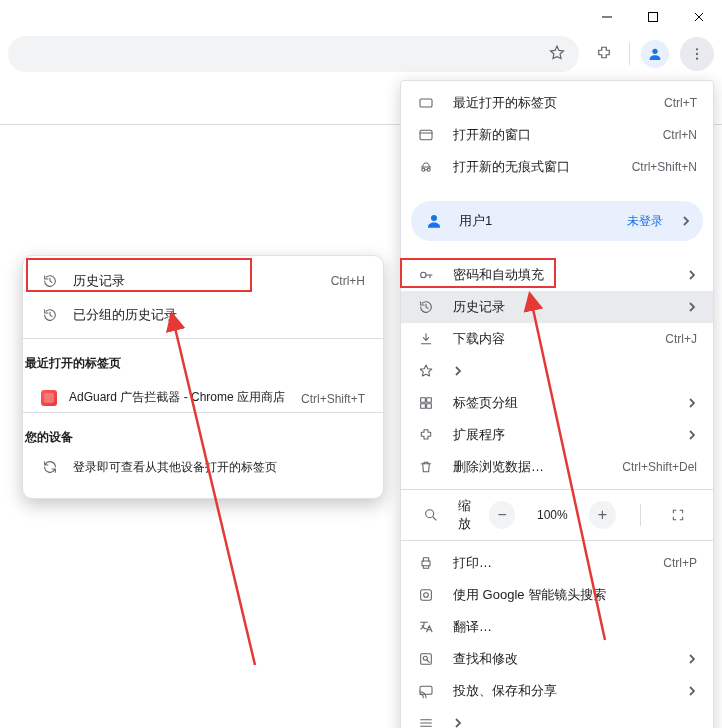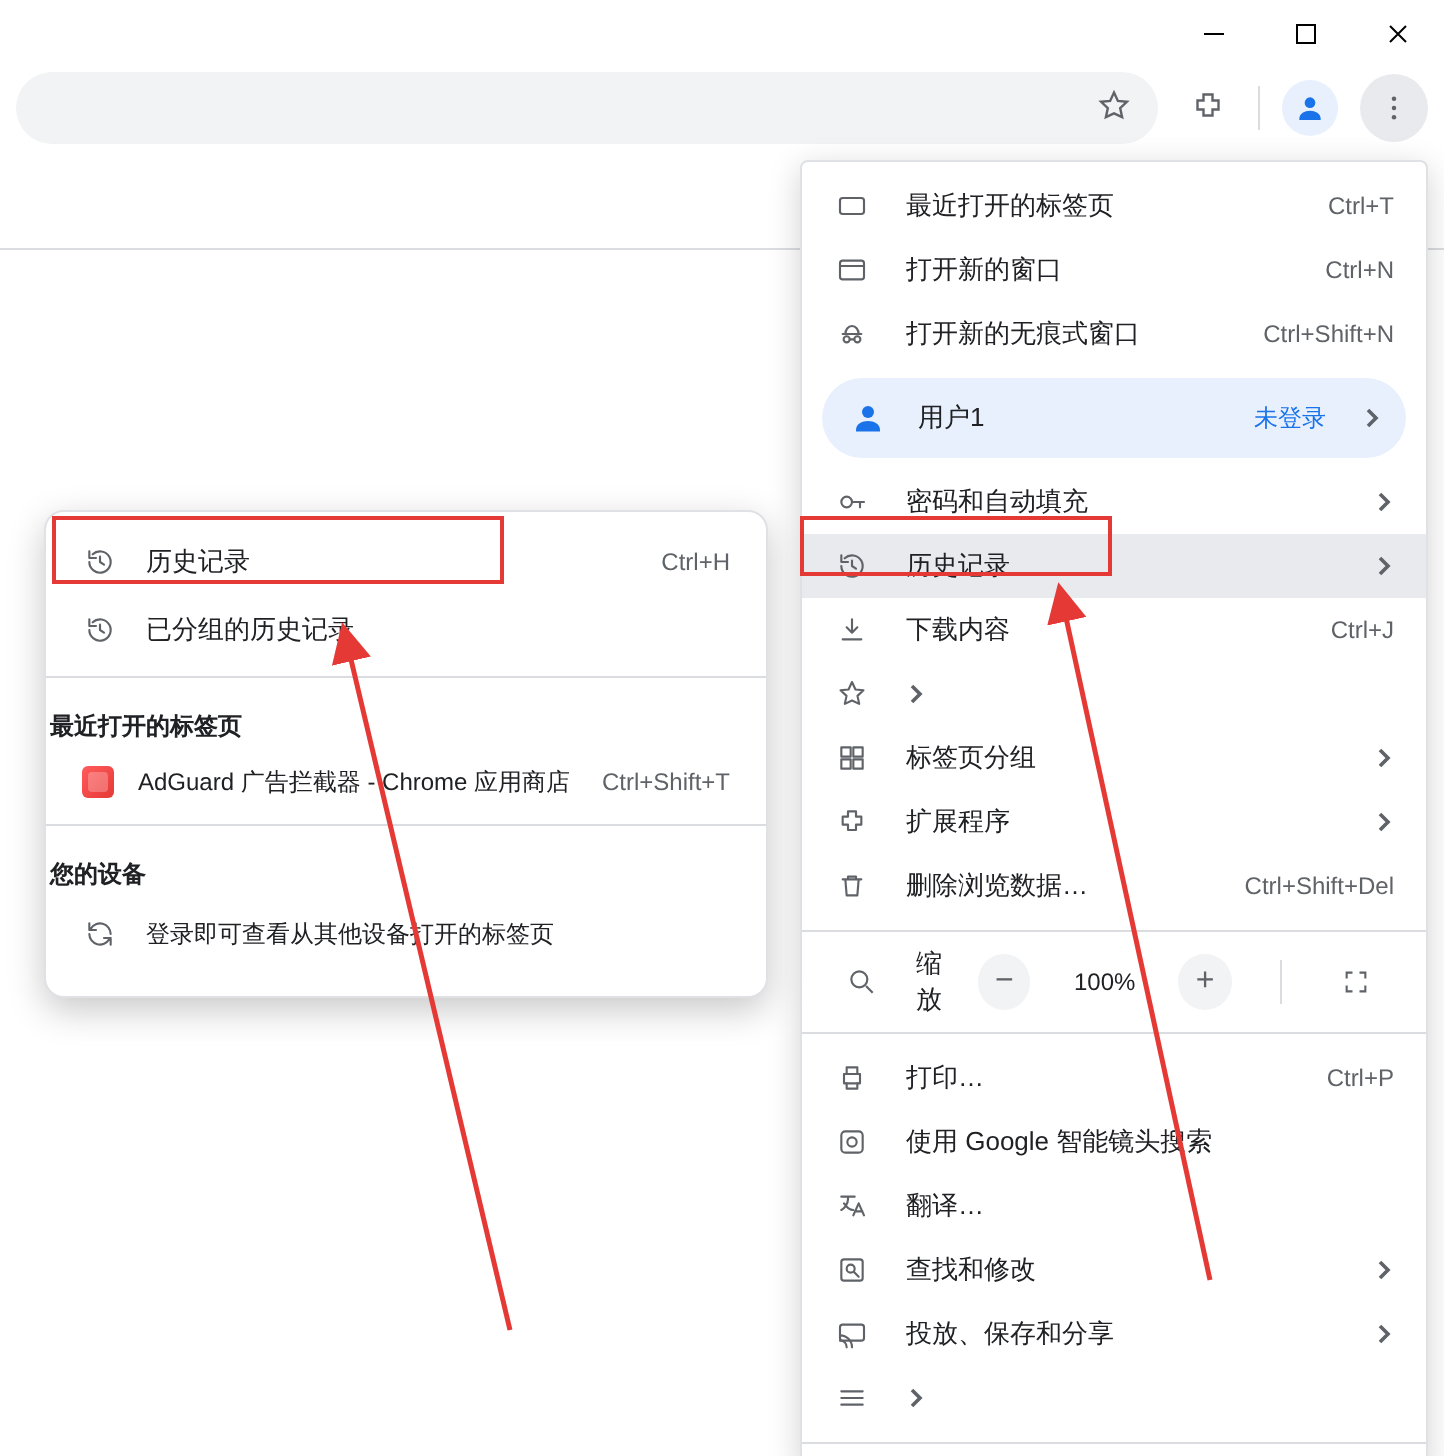--- a/index.html
+++ b/index.html
@@ -71,21 +71,21 @@
   .mi .ic{width:18px;display:flex;align-items:center;justify-content:center;color:var(--muted)}
   .mi .ic svg{width:16px;height:16px;stroke:currentColor;fill:none;stroke-width:1.6;stroke-linecap:round;stroke-linejoin:round}
   .mi .lbl{flex:1;white-space:nowrap;font-size:13px;color:var(--text)}
   .mi .tail{display:flex;align-items:center;gap:10px}
   .sc{color:var(--muted);font-size:12px;white-space:nowrap}
   .chev{color:var(--muted)}
   .chev svg{width:10px;height:10px;stroke:currentColor;fill:none;stroke-width:1.8}
 
   
   .profile{
-    margin:6px 10px;height:40px;border-radius:22px;
+    margin:18px 10px;height:40px;border-radius:22px;
     background:var(--blue-bg);display:flex;align-items:center;
     padding:0 12px;gap:14px;
   }
   .profile .p-ic{
     width:22px;height:22px;display:flex;align-items:center;justify-content:center;
   }
   .profile .p-ic svg{fill:var(--blue)}
   .profile .p-lbl{flex:1;font-size:13px;color:var(--text)}
   .profile .p-badge{color:var(--blue);font-size:12px;margin-right:4px}
   .profile .chev{color:var(--muted)}
@@ -111,21 +111,21 @@
     box-shadow:0 6px 18px rgba(0,0,0,.22);
     padding:8px 0 14px;
   }
   .smi{
     display:flex;align-items:center;height:34px;padding:0 18px;gap:14px;
   }
   .smi .ic{width:18px;display:flex;align-items:center;justify-content:center;color:var(--muted)}
   .smi .ic svg{width:16px;height:16px;stroke:currentColor;fill:none;stroke-width:1.6;stroke-linecap:round;stroke-linejoin:round}
   .smi .lbl{flex:1;font-size:13px}
   .sub-head{padding:10px 2px 4px;font-size:12px;font-weight:600;color:var(--text)}
-  .recent-item{display:flex;align-items:center;height:30px;padding:0 18px;gap:12px;font-size:12px}
+  .recent-item{display:flex;align-items:flex-end;height:30px;padding:0 18px;gap:12px;font-size:12px}
   .recent-item .fav{width:16px;height:16px;border-radius:3px;display:inline-block}
   .fav.adguard{background:linear-gradient(135deg,#ff5c5c,#e53935);position:relative}
   .fav.adguard::after{content:"";position:absolute;inset:3px;border-radius:2px;background:#fff;opacity:.25}
   .recent-item .r-lbl{flex:1;white-space:nowrap;overflow:hidden;text-overflow:ellipsis}
 
   
   .hlbox{position:absolute;border:2px solid var(--arrow);pointer-events:none}
   .hlbox.a{left:26px;top:258px;width:222px;height:30px}
   .hlbox.b{left:400px;top:258px;width:152px;height:26px}
 

